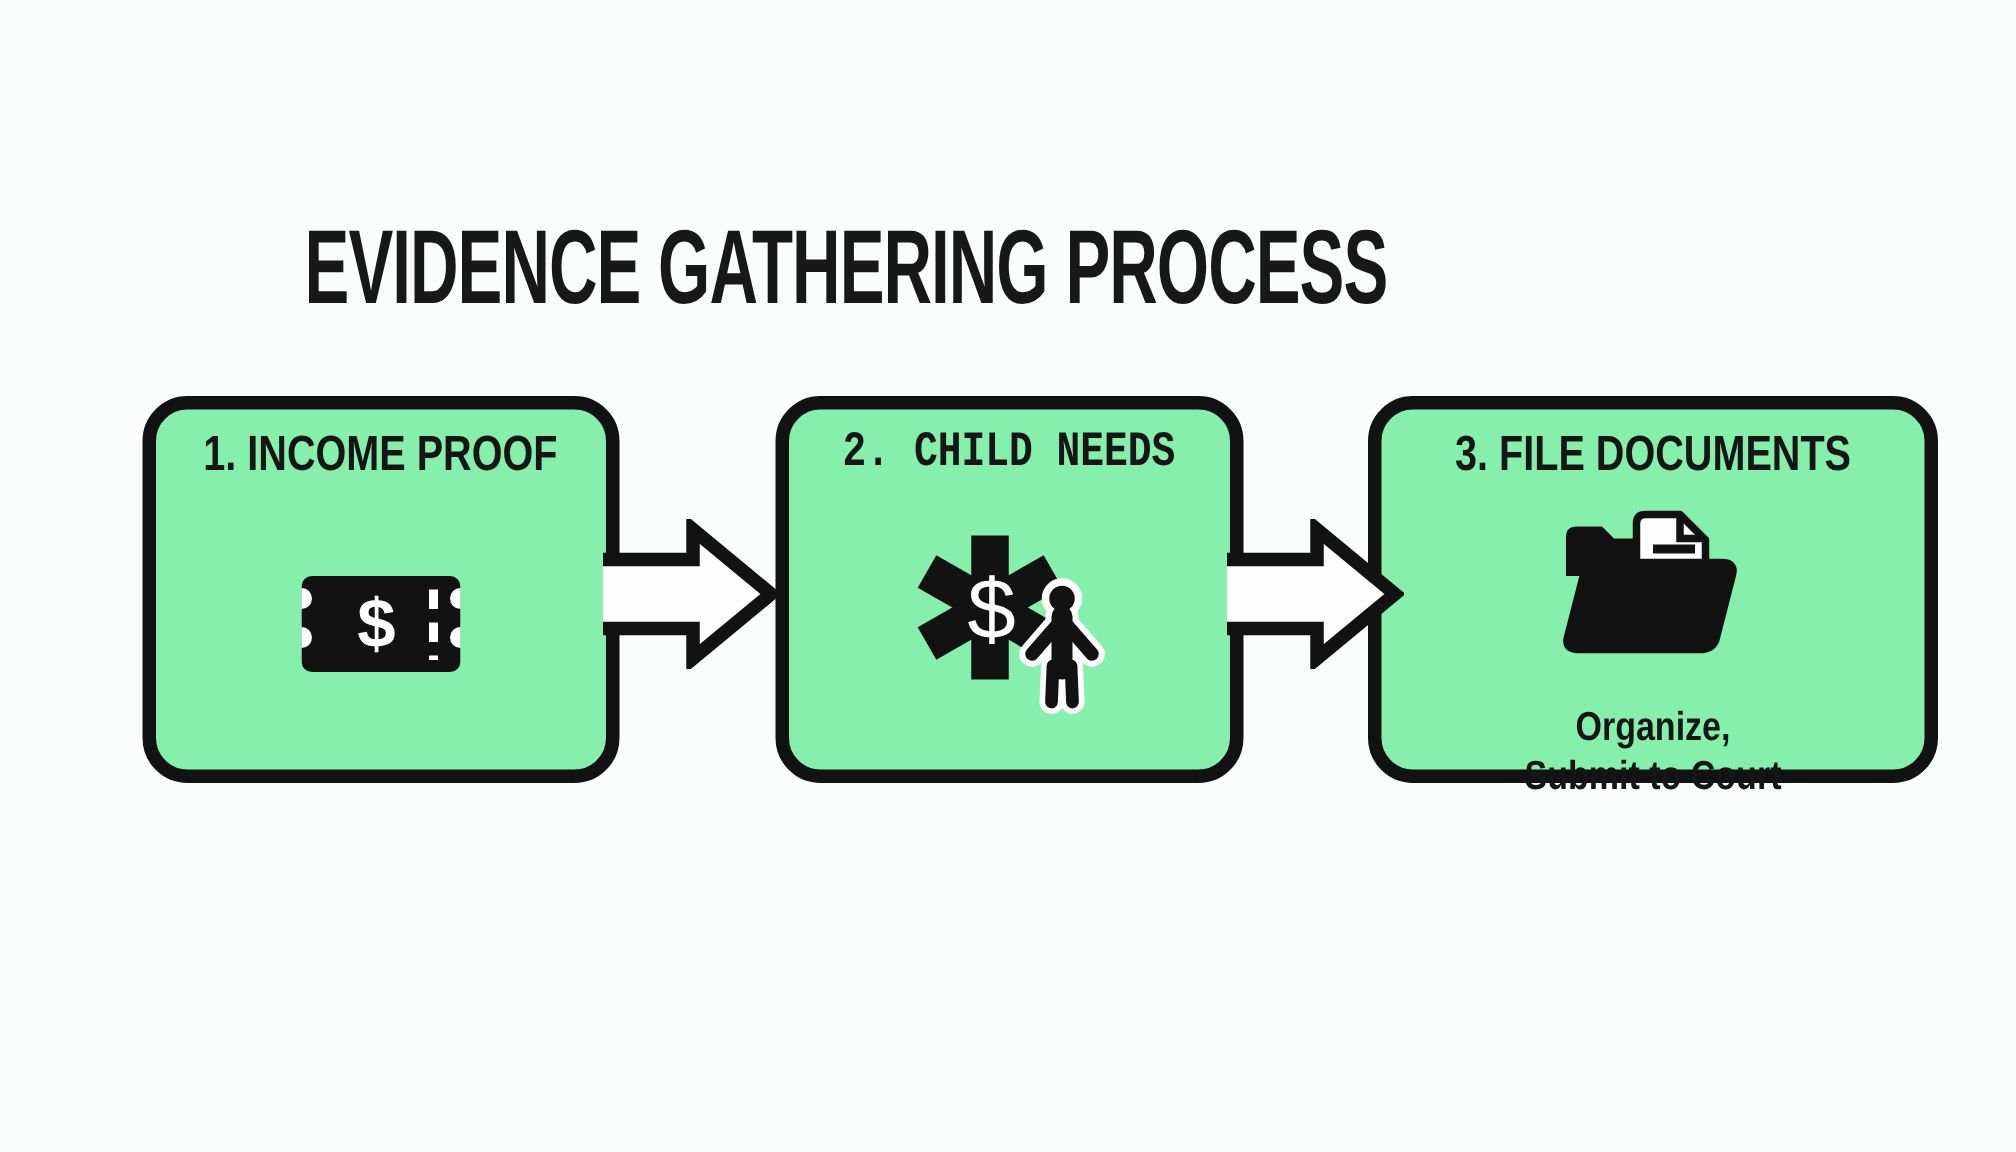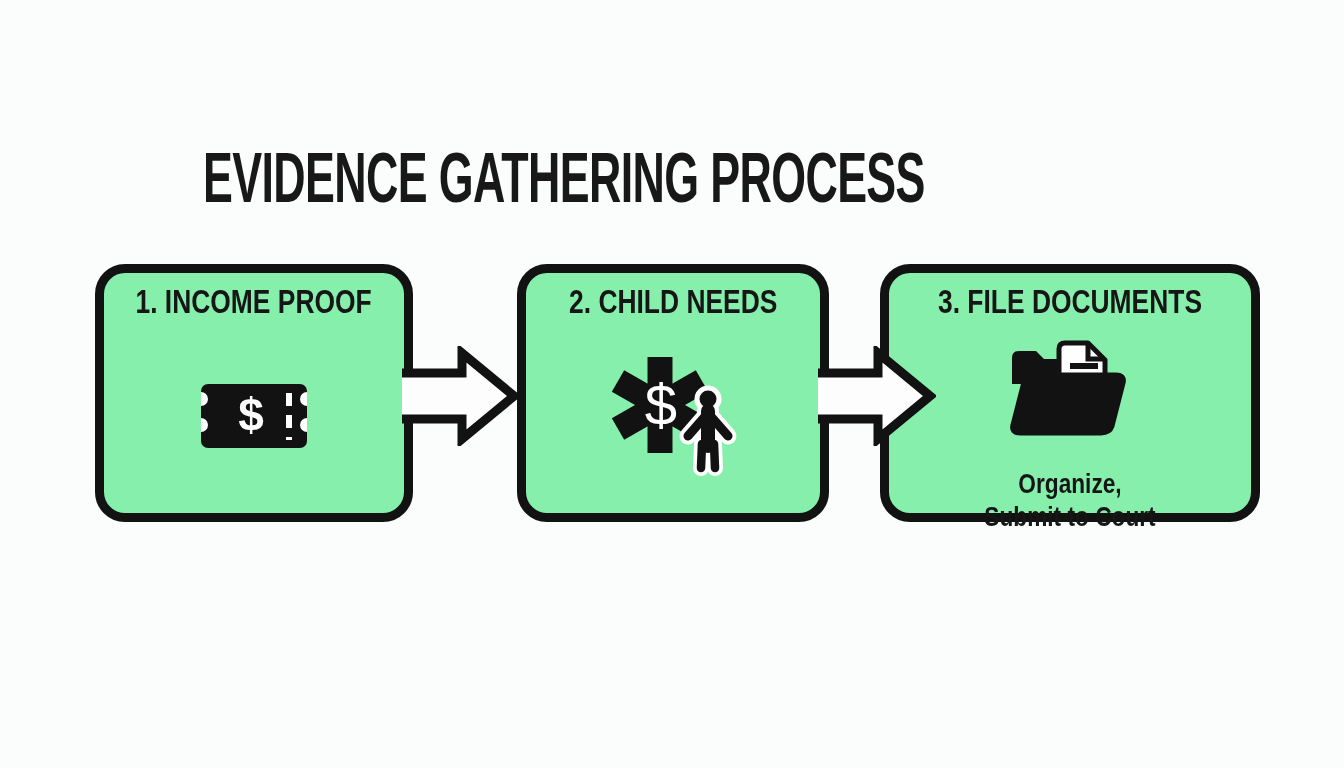--- a/index.html
+++ b/index.html
@@ -41,22 +41,22 @@
     background: #86efac;
     border: 9px solid #121212;
     border-radius: 30px;
     box-sizing: border-box;
     display: flex;
     flex-direction: column;
     align-items: center;
     padding: 12px 4px 0 4px;
   }
   #step1 { left: 95px;  width: 318px; }
-  #step2 { left: 517px; width: 312px; }
-  #step3 { left: 880px; width: 380px; gap: 18px; }
+  #step2 { left: 517px; width: 312px; font-family: Liberation Mono, monospace; }
+  #step3 { left: 912px; width: 380px; gap: 18px; }
 
   .step h2 {
     margin: 0;
     font-size: 33px;
     font-weight: bold;
     line-height: 1.05;
     color: #161616;
   }
   .step h2 > span {
     display: inline-block;

